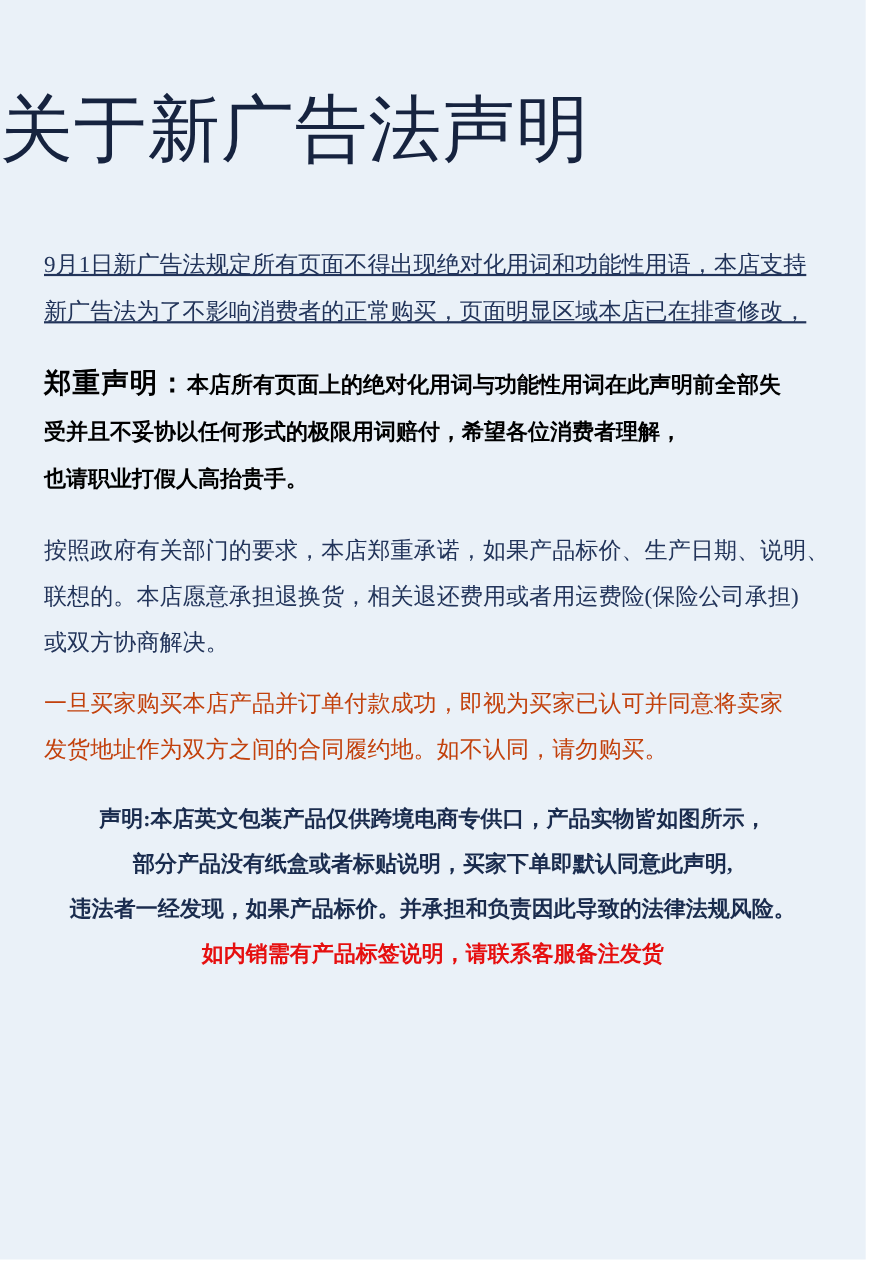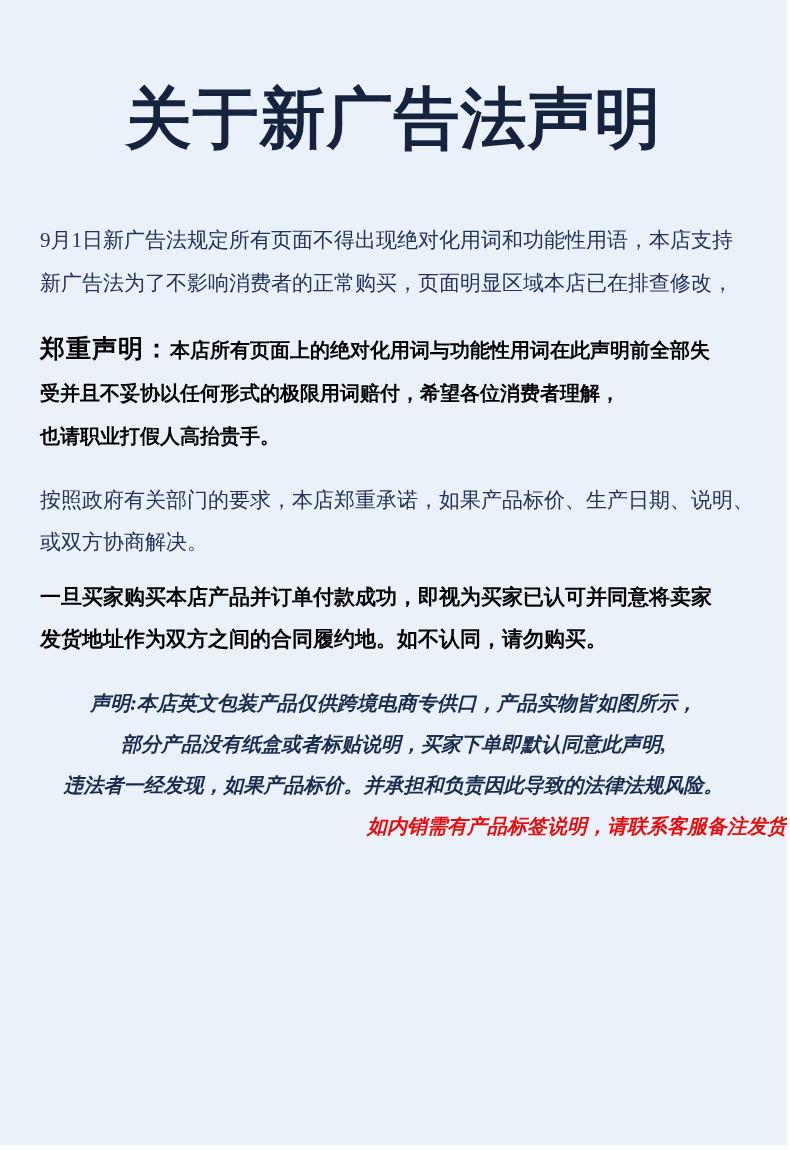--- a/index.html
+++ b/index.html
@@ -21,70 +21,70 @@
     left: 0;
     width: 787px;
     height: 1145px;
     background: #EAF1F8;
     overflow: hidden;
     box-sizing: border-box;
   }
   .title {
     margin: 0;
     padding-top: 78px;
-    text-align: center;
+    text-align: left;
     font-size: 66px;
     line-height: 82px;
-    font-weight: 700;
+    font-weight: 400;
     color: #16233F;
     letter-spacing: 1px;
   }
   .para {
     margin-left: 40px;
     margin-right: 36px;
     font-size: 21px;
     color: #22345A;
   }
   .para .line { white-space: nowrap; }
   .intro {
     margin-top: 59px;
     line-height: 43px;
+    text-decoration: underline;
   }
   .solemn {
     margin-top: 22px;
     line-height: 43px;
     font-size: 20px;
     color: #000000;
     font-weight: 700;
   }
   .solemn .lead {
     font-size: 25px;
     letter-spacing: 1px;
   }
   .gov {
     margin-top: 21px;
     line-height: 42px;
   }
   .order {
     margin-top: 13px;
     line-height: 42px;
-    color: #000000;
-    font-weight: 700;
+    color: #c2410c;
+    font-weight: 400;
   }
   .footer-block {
     margin-top: 23px;
     text-align: center;
     font-size: 20px;
     line-height: 41px;
     font-weight: 700;
     color: #1A2C4E;
-    font-style: italic;
   }
   .footer-block .line { white-space: nowrap; }
-  .red-text { color: #E60F0F; text-align: right; }
+  .red-text { color: #E60F0F; }
 </style>
 </head>
 <body>
 
 <div class="canvas">
   <div class="page">
 
     <h1 class="title">关于新广告法声明</h1>
 
     <div class="para intro">
@@ -97,20 +97,21 @@
         <span class="lead">郑重声明：</span><span>本店所有页面上的绝对化用词与功能性用词在此声明前全部失</span>
       </div>
       <div>
           <div class="line">受并且不妥协以任何形式的极限用词赔付，希望各位消费者理解，</div>
           <div class="line">也请职业打假人高抬贵手。</div>
         </div>
     </div>
 
     <div class="para gov">
         <div class="line">按照政府有关部门的要求，本店郑重承诺，如果产品标价、生产日期、说明、</div>
+        <div class="line">联想的。本店愿意承担退换货，相关退还费用或者用运费险(保险公司承担)</div>
         <div class="line">或双方协商解决。</div>
       </div>
 
     <div class="para order">
         <div class="line">一旦买家购买本店产品并订单付款成功，即视为买家已认可并同意将卖家</div>
         <div class="line">发货地址作为双方之间的合同履约地。如不认同，请勿购买。</div>
       </div>
 
     <div class="footer-block">
       <div>

